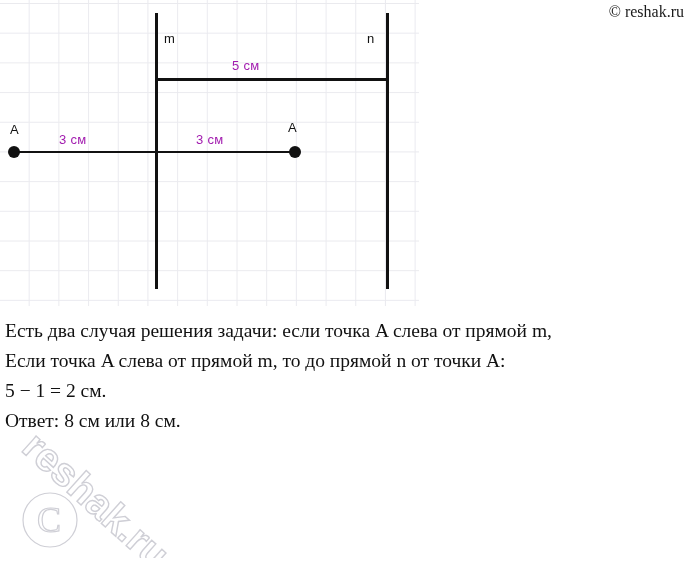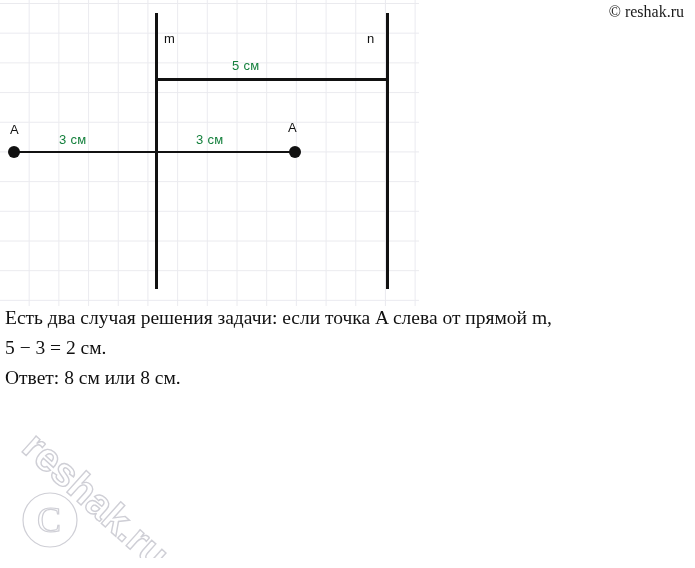--- a/index.html
+++ b/index.html
@@ -69,41 +69,41 @@
     font-family: "Liberation Sans", "DejaVu Sans", sans-serif;
     font-size: 13px;
     color: #111111;
     line-height: 1;
     white-space: nowrap;
   }
   .glabel-meas {
     position: absolute;
     font-family: "Liberation Sans", "DejaVu Sans", sans-serif;
     font-size: 13px;
-    color: #15803d;
+    color: #a21caf;
     line-height: 1;
     white-space: nowrap;
     letter-spacing: .3px;
   }
 
   #copyright {
     position: absolute;
     right: 8px;
     top: 3px;
     font-family: "Liberation Serif", "DejaVu Serif", serif;
     font-size: 16px;
     color: #1a1a1a;
     white-space: nowrap;
   }
 
   
   #solution {
     position: absolute;
     left: 5px;
-    top: 303px;
+    top: 316px;
     width: 690px;
   }
   .sline {
     font-family: "Liberation Serif", "DejaVu Serif", serif;
     font-size: 19.5px;
     line-height: 30px;
     color: #111111;
     white-space: nowrap;
     height: 30px;
   }
@@ -146,21 +146,22 @@
   <div class="glabel" style="left:10px; top:123px;">A</div>
   <div class="glabel" style="left:288px; top:121px;">A</div>
 
   <div class="glabel-meas" style="left:59px; top:133px;">3 см</div>
   <div class="glabel-meas" style="left:196px; top:133px;">3 см</div>
 
 </div>
 
 <div id="solution">
   <div class="sline">Есть два случая решения задачи: если точка A слева от прямой m,</div>
-  <div class="sline">5 − 3 = 2 см.</div>
+  <div class="sline">Если точка A слева от прямой m, то до прямой n от точки A:</div>
+  <div class="sline">5 − 1 = 2 см.</div>
   <div class="sline">Ответ: 8 см или 8 см.</div>
 </div>
 
 <div id="watermark">
   <svg width="230" height="150" viewBox="0 0 230 150" xmlns="http://www.w3.org/2000/svg">
     <g fill="none" stroke="#cfcfd6" stroke-width="1.2">
       <circle cx="40" cy="112" r="27"></circle>
       <text x="27" y="124" font-family="Liberation Serif, serif" font-size="36" fill="none" stroke="#cfcfd6" stroke-width="1.2">C</text>
     </g>
     <text x="10" y="42" transform="rotate(42 10 42)" font-family="Liberation Sans, sans-serif" font-size="40" font-weight="bold" fill="none" stroke="#cfcfd6" stroke-width="1.4" id="wm-text">reshak.ru</text>

